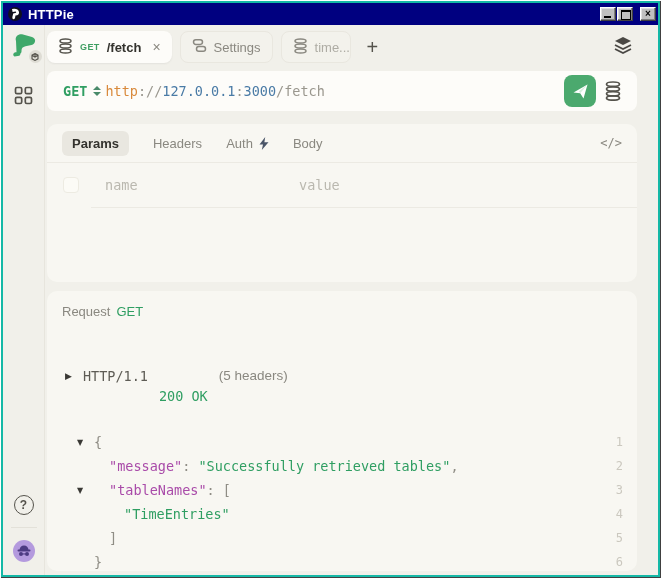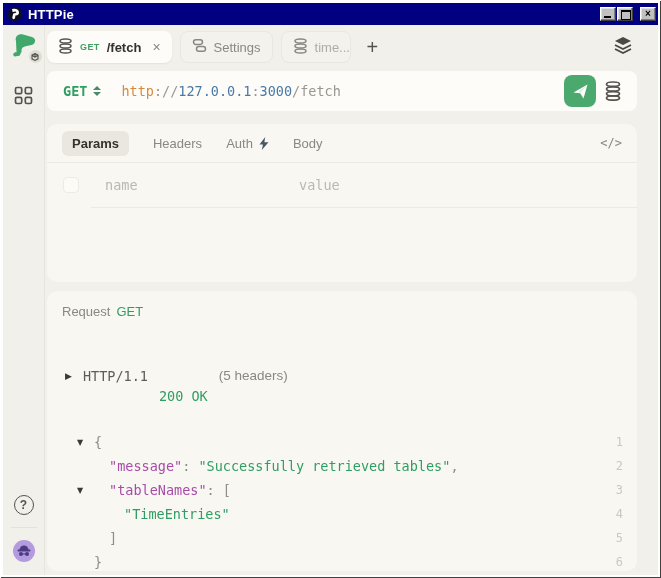--- a/index.html
+++ b/index.html
@@ -1,20 +1,20 @@
 <!DOCTYPE html>
 <html><head>
 <meta charset="utf-8">
 <style>
   * { box-sizing: border-box; margin: 0; padding: 0; }
   body { font-family: "Liberation Sans", sans-serif; background: #777; }
 
   .window {
     width: 661px; height: 578px;
-    background: #ffffff;
+    background: #14b8a6;
     padding: 3px;
     box-shadow: inset 1px 1px 0 #ffffff, inset -1px -1px 0 #404040;
     display: flex; flex-direction: column;
   }
 
   
   .titlebar {
     height: 22px; background: #000080;
     display: flex; align-items: center; padding: 0 2px 0 4px; gap: 5px;
     flex: 0 0 auto;
@@ -82,21 +82,21 @@
     margin-top: 7px; height: 40px; flex: 0 0 auto;
     background: #fdfcf9; border-radius: 8px;
     display: flex; align-items: center; padding: 0 7px 0 16px;
     font-family: "DejaVu Sans Mono", monospace; font-size: 13.5px;
   }
   .method-select { display: flex; align-items: center; gap: 6px; color: #2f9e62; font-weight: bold; }
   .sort-arrows { display: flex; flex-direction: column; gap: 2px; }
   .sort-arrows i { display: block; width: 0; height: 0; border-left: 4px solid transparent; border-right: 4px solid transparent; }
   .sort-arrows .up { border-bottom: 4px solid #4a8a6a; }
   .sort-arrows .down { border-top: 4px solid #4a8a6a; }
-  .url-text { margin-left: 20px; flex: 1; white-space: nowrap; overflow: hidden; }
+  .url-text { margin-left: 4px; flex: 1; white-space: nowrap; overflow: hidden; }
   .u-scheme { color: #d98a3c; }
   .u-dim { color: #9a978e; }
   .u-host { color: #4a7ba6; }
   .send-btn {
     width: 32px; height: 32px; border-radius: 8px; background: #4ba96e;
     display: flex; align-items: center; justify-content: center; flex: 0 0 auto;
   }
   .urlbar-db { padding: 0 8px; display: flex; align-items: center; }
 
   

